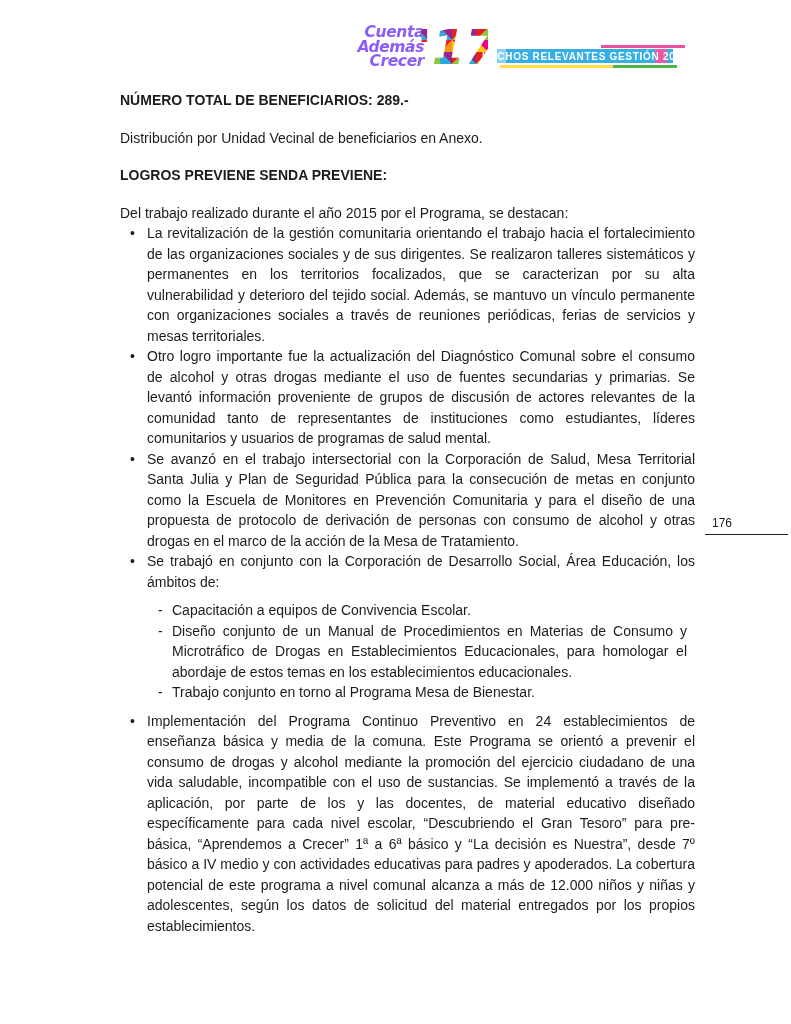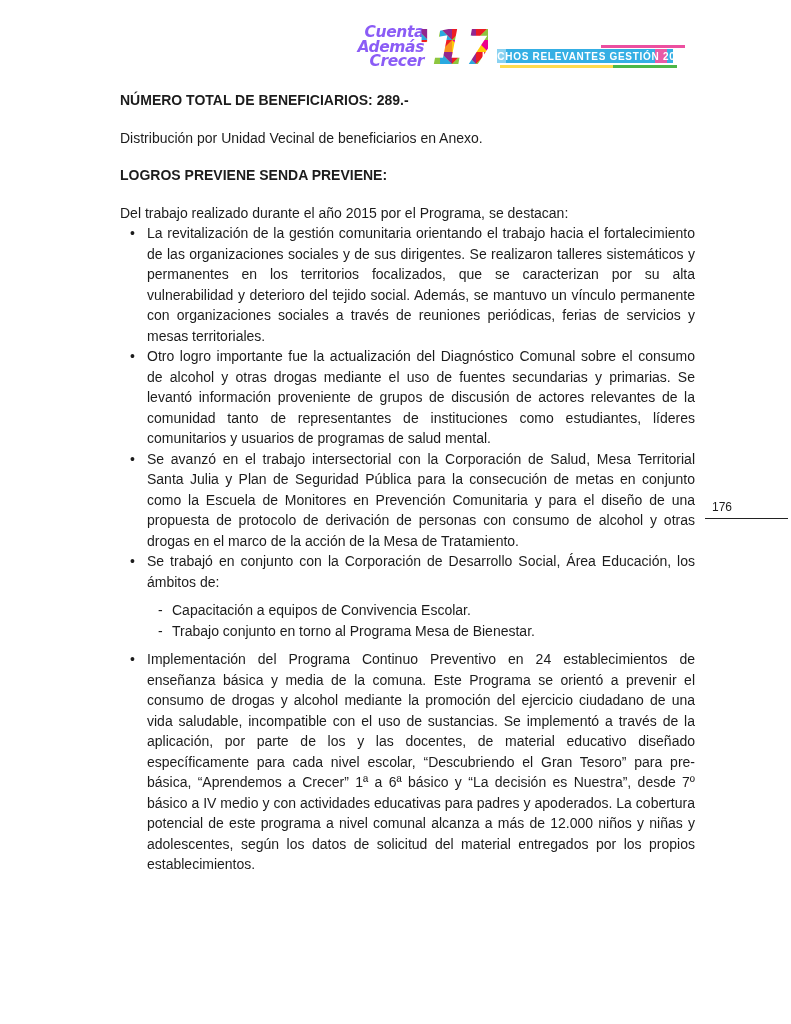--- a/index.html
+++ b/index.html
@@ -85,21 +85,21 @@
   ul.dash-list > li::before {
     content: "-";
     position: absolute;
     left: -14px;
     top: 0;
   }
 
   
   .page-number {
     position: absolute;
-    left: 705px; top: 500px;
+    left: 705px; top: 516px;
     width: 83px;
     padding: 0 0 3px 7px;
     font-size: 12px;
     line-height: 15px;
     color: #1c1c1c;
     border-bottom: 1.5px solid #222222;
   }
 </style>
 </head>
 <body>
@@ -162,20 +162,23 @@
       <li>
         <span>Se avanzó en el trabajo intersectorial con la Corporación de Salud, Mesa Territorial Santa Julia y Plan de Seguridad Pública para la consecución de metas en conjunto como la Escuela de Monitores en Prevención Comunitaria y para el diseño de una propuesta de protocolo de derivación de personas con consumo de alcohol y otras drogas en el marco de la acción de la Mesa de Tratamiento.</span>
       </li>
       <li>
         <span>Se trabajó en conjunto con la Corporación de Desarrollo Social, Área Educación, los ámbitos de:</span>
         <ul class="dash-list">
           <li>
             <span>Capacitación a equipos de Convivencia Escolar.</span>
           </li>
           <li>
+            <span>Diseño conjunto de un Manual de Procedimientos en Materias de Consumo y Microtráfico de Drogas en Establecimientos Educacionales, para homologar el abordaje de estos temas en los establecimientos educacionales.</span>
+          </li>
+          <li>
             <span>Trabajo conjunto en torno al Programa Mesa de Bienestar.</span>
           </li>
         </ul>
       </li>
       <li>
         <span>Implementación del Programa Continuo Preventivo en 24 establecimientos de enseñanza básica y media de la comuna. Este Programa se orientó a prevenir el consumo de drogas y alcohol mediante la promoción del ejercicio ciudadano de una vida saludable, incompatible con el uso de sustancias. Se implementó a través de la aplicación, por parte de los y las docentes, de material educativo diseñado específicamente para cada nivel escolar, “Descubriendo el Gran Tesoro” para pre-básica, “Aprendemos a Crecer” 1ª a 6ª básico y “La decisión es Nuestra”, desde 7º básico a IV medio y con actividades educativas para padres y apoderados. La cobertura potencial de este programa a nivel comunal alcanza a más de 12.000 niños y niñas y adolescentes, según los datos de solicitud del material entregados por los propios establecimientos.</span>
       </li>
     </ul>
   </main>
 

